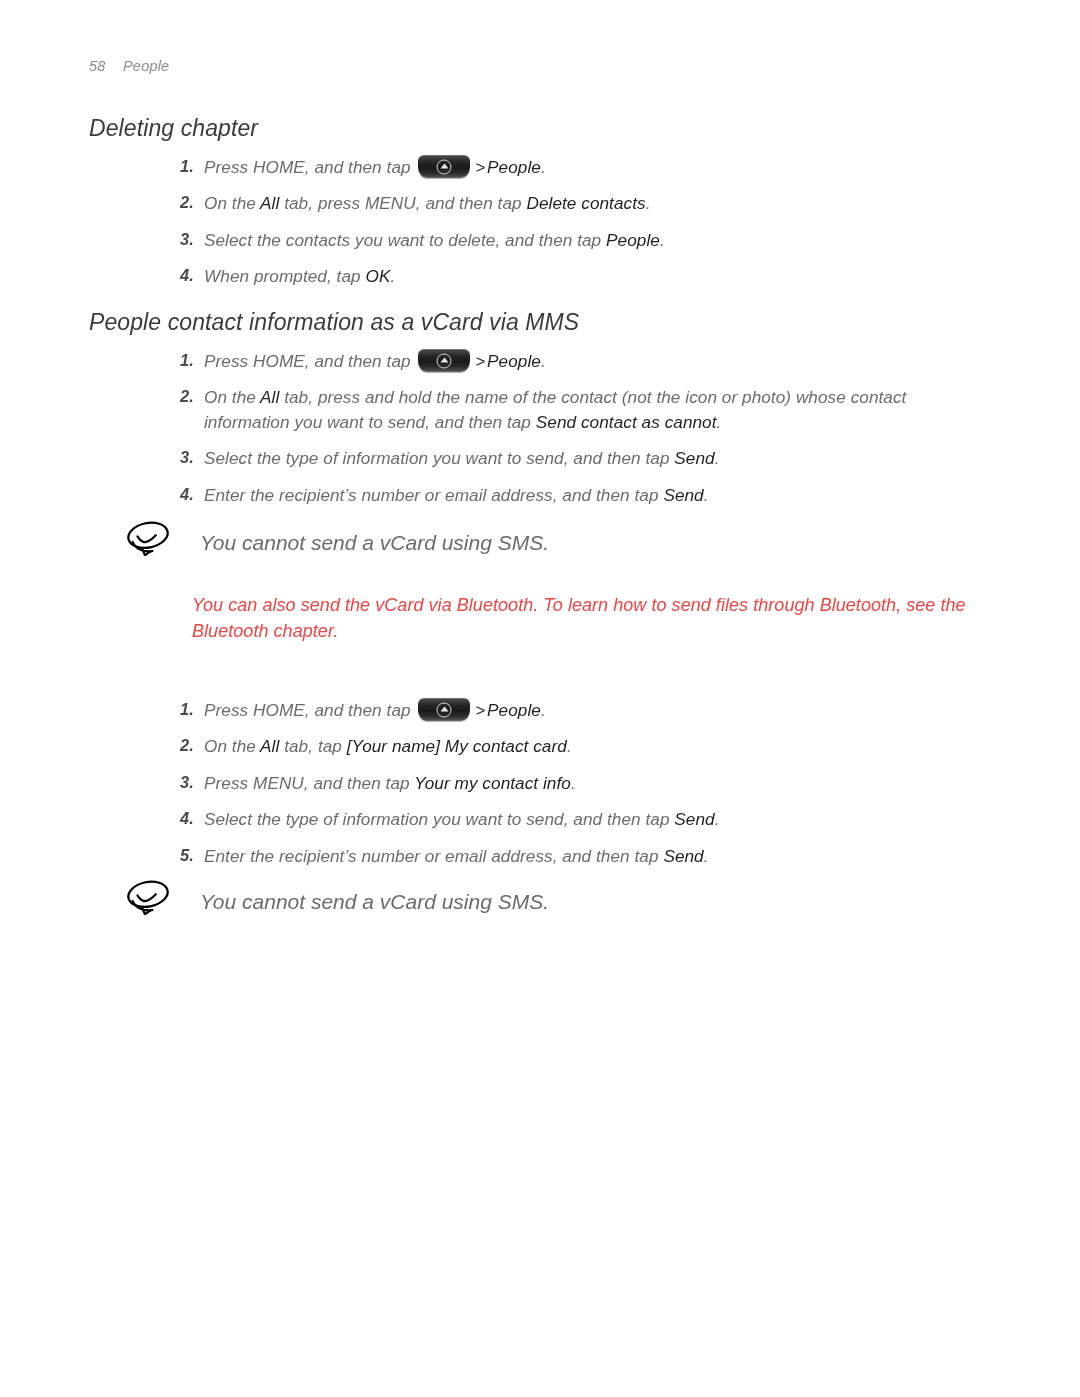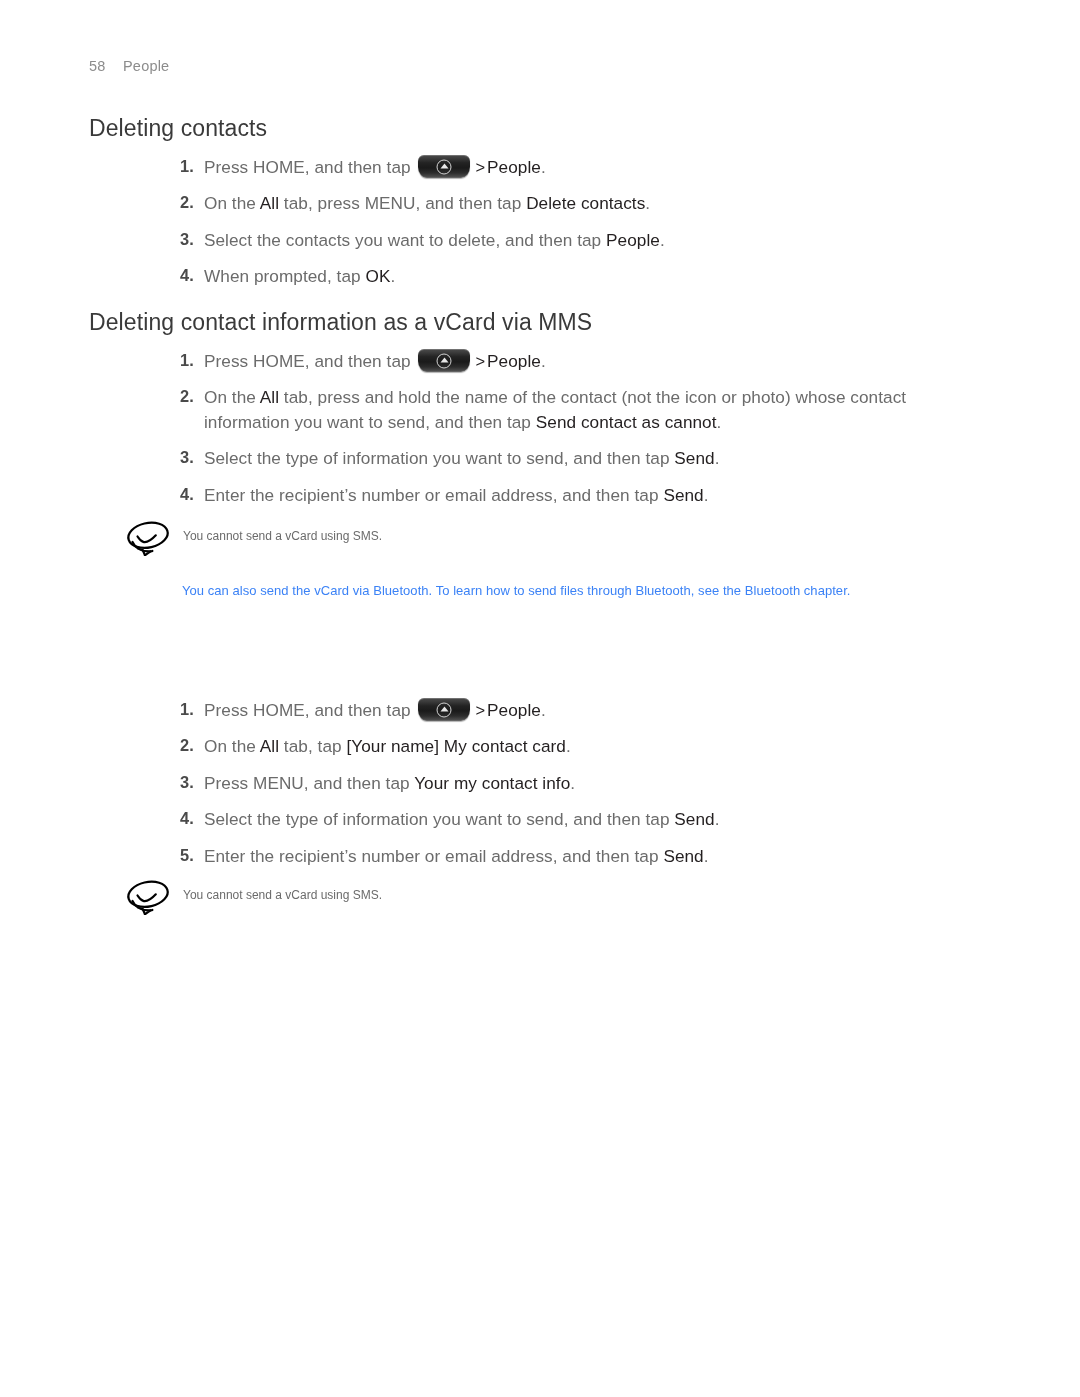--- a/index.html
+++ b/index.html
@@ -13,20 +13,21 @@
     position: relative;
     font-family: "Liberation Sans", sans-serif;
     -webkit-font-smoothing: antialiased;
   }
   .page {
     position: relative;
     width: 1016px;
     height: 1397px;
     background: #ffffff;
     overflow: hidden;
+    font-style: italic;
   }
 
   
   .running-header {
     position: absolute;
     left: 89px;
     top: 58px;
     font-size: 14.5px;
     color: #8c8c8c;
     letter-spacing: 0.2px;
@@ -130,64 +131,64 @@
     min-height: 40px;
   }
   .note-icon {
     position: absolute;
     left: 0;
     top: 0;
     width: 50px;
     height: 36px;
   }
   .note-text {
-    margin-left: 59px;
-    font-size: 12px;
+    margin-left: 76px;
+    font-size: 21px;
     line-height: 1.42;
     color: #6b6b6b;
     padding-top: 8px;
   }
 
   p.body-para {
-    margin: 2px;
-    font-size: 13px;
+    margin: 12px;
+    font-size: 18px;
     line-height: 1.45;
-    color: #3b82f6;
+    color: #ef4444;
     letter-spacing: 0.05px;
   }
 
   
   .blk { position: absolute; }
 </style>
 </head>
 <body>
 
 <div class="page">
 
   <div class="running-header">
     <span class="pg-num">58</span>
     <span class="pg-sect">People</span>
   </div>
 
   <div class="blk" style="left:89px; top:114px; width:920px;">
-    <h2 class="section-heading">Deleting contacts</h2>
+    <h2 class="section-heading">Deleting chapter</h2>
   </div>
   <div class="blk" style="left:180px; top:155px; width:810px;">
     <ol class="steps">
         <li><span class="num">1.</span>Press HOME, and then tap <span class="home-key"><span class="glyph-circle">
               <span class="glyph-tri"></span>
             </span></span><span class="chev">&gt;</span><span class="hl">People</span>.</li>
         <li><span class="num">2.</span>On the <span class="hl">All</span> tab, press MENU, and then tap <span class="hl">Delete contacts</span>.</li>
         <li><span class="num">3.</span>Select the contacts you want to delete, and then tap <span class="hl">People</span>.</li>
         <li><span class="num">4.</span>When prompted, tap <span class="hl">OK</span>.</li>
       </ol>
   </div>
 
   <div class="blk" style="left:89px; top:308px; width:920px;">
-    <h2 class="section-heading">Deleting contact information as a vCard via MMS</h2>
+    <h2 class="section-heading">People contact information as a vCard via MMS</h2>
   </div>
   <div class="blk" style="left:180px; top:349px; width:812px;">
     <ol class="steps">
         <li><span class="num">1.</span>Press HOME, and then tap <span class="home-key"><span class="glyph-circle">
               <span class="glyph-tri"></span>
             </span></span><span class="chev">&gt;</span><span class="hl">People</span>.</li>
         <li><span class="num">2.</span>On the <span class="hl">All</span> tab, press and hold the name of the contact (not the icon or photo) whose contact information you want to send, and then tap <span class="hl">Send contact as cannot</span>.</li>
         <li><span class="num">3.</span>Select the type of information you want to send, and then tap <span class="hl">Send</span>.</li>
         <li><span class="num">4.</span>Enter the recipient’s number or email address, and then tap <span class="hl">Send</span>.</li>
       </ol>

